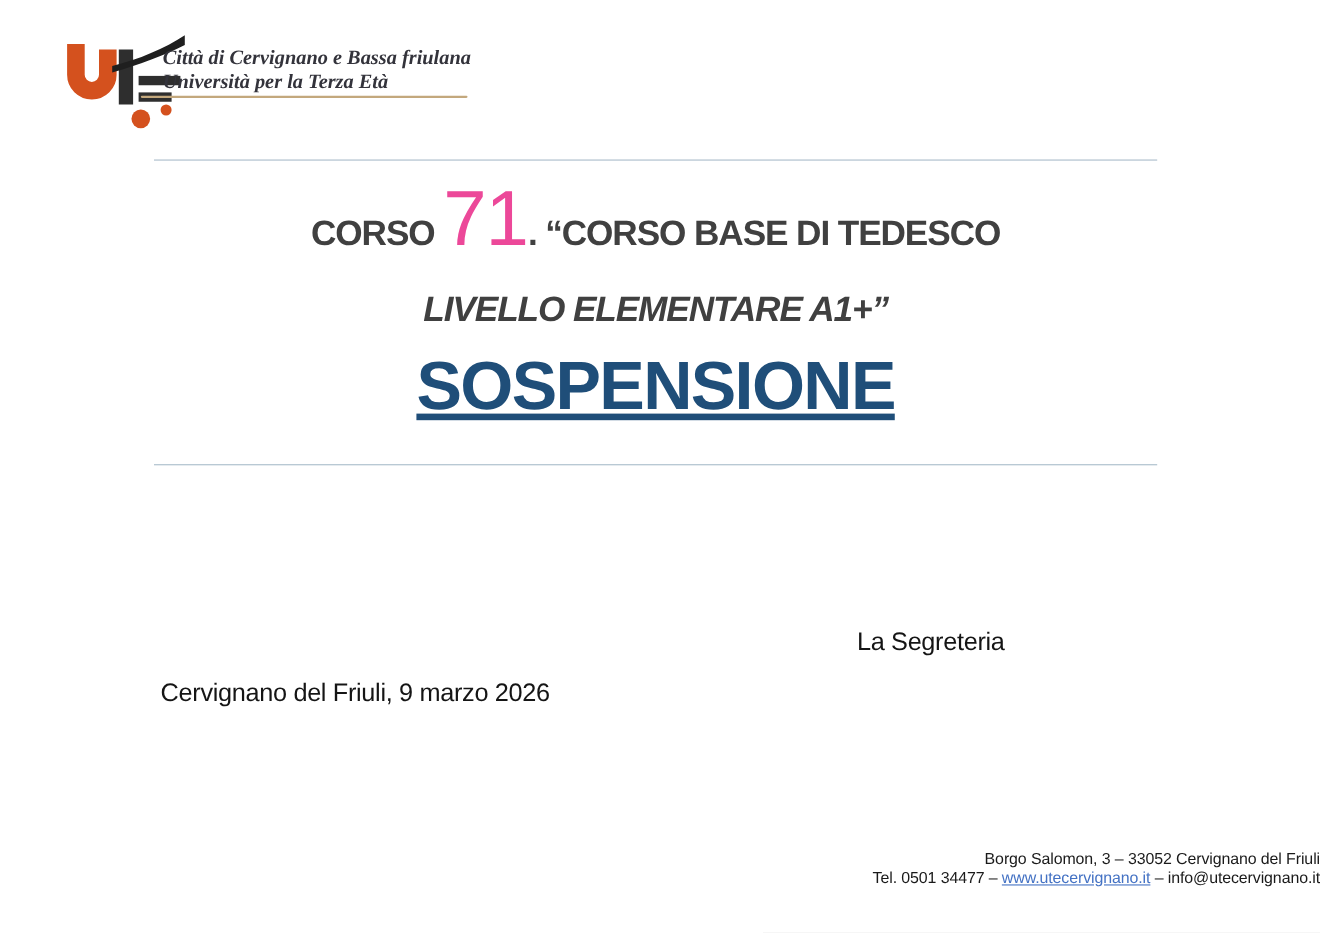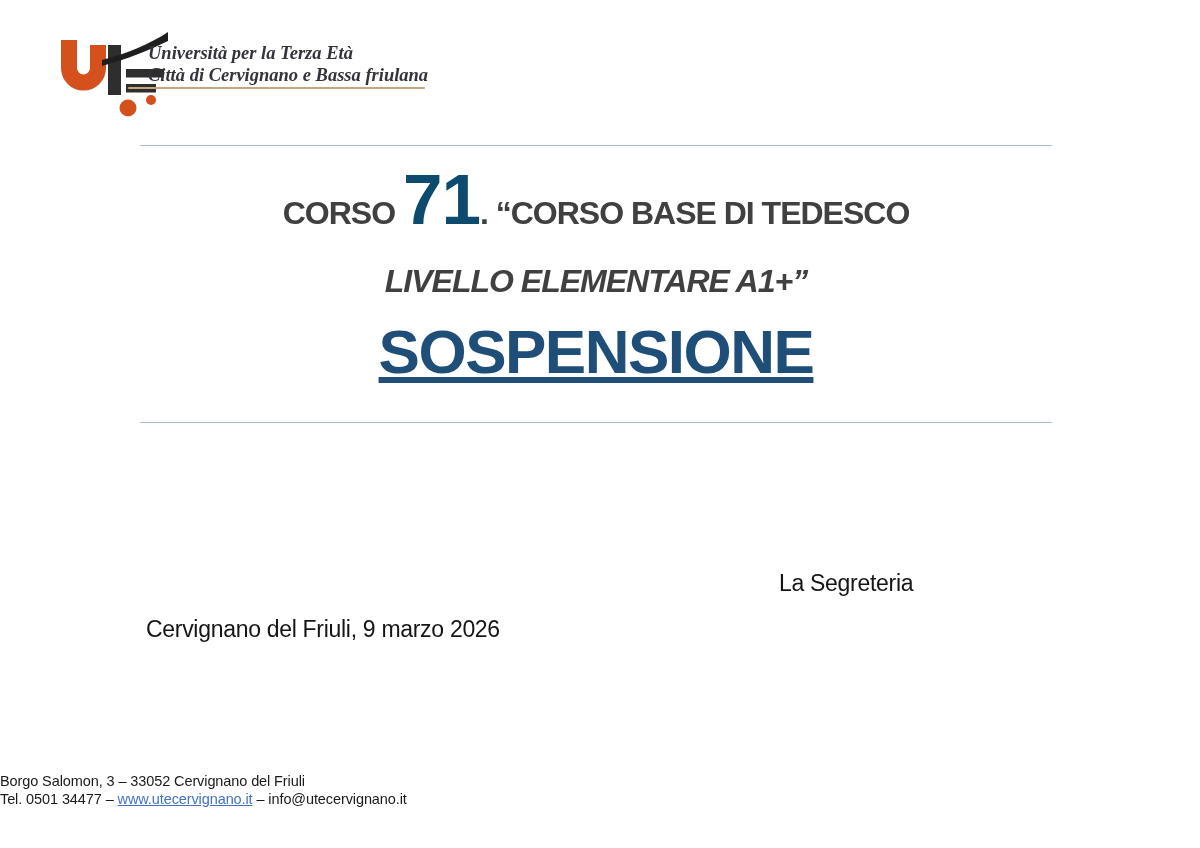--- a/index.html
+++ b/index.html
@@ -30,22 +30,22 @@
   .divider-top{top:145px;}
   .divider-mid{top:422px;}
   
   .title-col{position:absolute;left:140px;width:912px;text-align:center;}
   .title-line1{top:162px;height:76px;line-height:76px;}
   .title-small{
     font-size:32px;font-weight:700;letter-spacing:-1px;
     color:#404040;vertical-align:baseline;
   }
   .title-big{
-    font-size:71px;font-weight:700;letter-spacing:-1px;
-    color:#0c4a6e;vertical-align:baseline;
+    font-size:71px;font-weight:400;letter-spacing:-1px;
+    color:#ec4899;vertical-align:baseline;
   }
   .title-line2{top:258px;line-height:46px;font-style:italic;}
   .status-line{top:316px;line-height:72px;}
   .status-text{
     font-size:62px;font-weight:700;letter-spacing:-1.5px;
     color:#1f4e79;
     text-decoration:underline;
   }
   
   .body-par{
@@ -58,21 +58,21 @@
     position:absolute;left:779px;top:570px;
     font-size:23px;letter-spacing:-0.3px;color:#151515;text-align:right;
   }
   .dateline{
     position:absolute;left:146px;top:616px;
     font-size:23px;letter-spacing:-0.3px;color:#151515;
   }
   
   .footer{
     position:absolute;left:0;top:772px;width:1200px;
-    text-align:left;font-size:14.5px;line-height:18px;color:#1a1a1a;
+    text-align:right;font-size:14.5px;line-height:18px;color:#1a1a1a;
     letter-spacing:-0.1px;
   }
   .footer a{color:#4472c4;text-decoration:underline;cursor:pointer;}
 </style>
 </head>
 <body>
 
 <div class="page">
 
   <svg class="logo-mark" viewBox="0 0 150 110" aria-hidden="true">
@@ -86,22 +86,22 @@
     <rect x="98" y="57" width="38" height="8.5" fill="#2e2e2e"></rect>
     <rect x="98" y="72" width="30" height="8.5" fill="#2e2e2e"></rect>
 
     <circle cx="100" cy="96" r="8.5" fill="#d4511e"></circle>
     <circle cx="123" cy="88" r="5" fill="#d4511e"></circle>
   </svg>
 
   <div class="logo-rule"></div>
 
   <div class="org-name">
+    <div>Città di Cervignano e Bassa friulana</div>
     <div>Università per la Terza Età</div>
-    <div>Città di Cervignano e Bassa friulana</div>
   </div>
 
   <div class="divider divider-top"></div>
   <div class="divider divider-mid"></div>
 
   <div class="title-col title-line1">
     <span class="title-small">CORSO </span><span class="title-big">71</span><span class="title-small">. </span><span class="title-small">“CORSO BASE DI TEDESCO</span>
   </div>
   <div class="title-col title-line2">
     <span class="title-small">LIVELLO ELEMENTARE A1+”</span>

